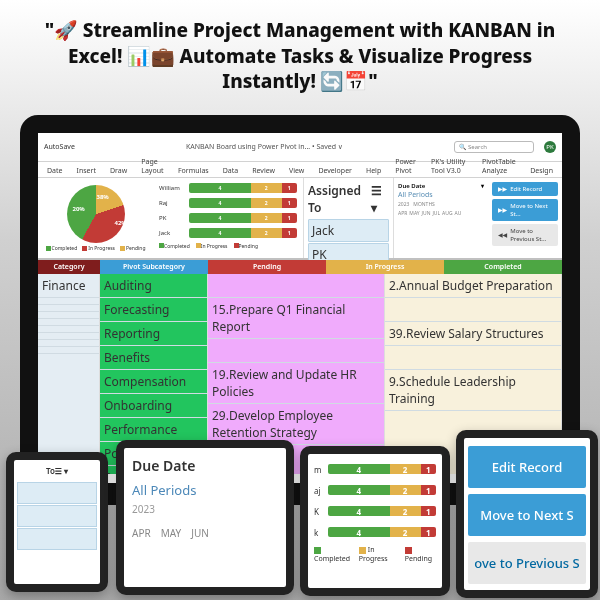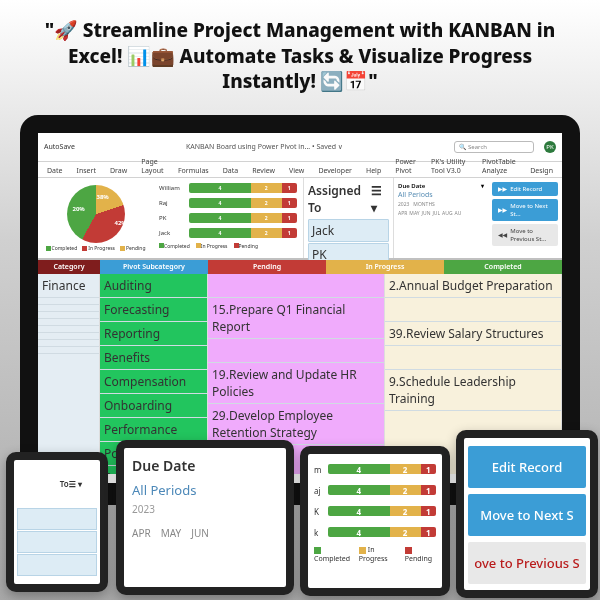--- a/index.html
+++ b/index.html
@@ -49,35 +49,35 @@
   .kc0{width:62px;background:#e4edf3}
   .kc1{width:108px;background:#22c55e}
   .kc2{flex:1;background:#f0abfc}
   .kc3{flex:1;background:#f8f1dc}
   .kc4{flex:1;background:#e3efe2}
   .kc .row{padding:3px 4px;border-bottom:1px solid #d0dbe2}
   .kc2 .row,.kc3 .row,.kc4 .row{min-height:24px;display:flex;align-items:center}
   
   .panel{position:absolute;background:#fff;border:8px solid #222;border-radius:10px;box-shadow:0 4px 12px rgba(0,0,0,.3);font-size:8px;overflow:hidden}
   .p-filter{left:6px;top:452px;width:102px;height:140px}
-  .p-filter .head{display:flex;justify-content:flex-end;padding:18px;color:#333;font-weight:600}
+  .p-filter .head{display:flex;justify-content:center;padding:5px;color:#333;font-weight:600}
   .p-filter .l1{background:#ddecf5;height:22px;margin:1px 3px;border:1px solid #b8d4e6}
   .p-date{left:116px;top:440px;width:178px;height:155px;padding:8px}
   .p-date .tt{font-size:14px;color:#333;margin-bottom:6px;font-weight:600}
   .p-date .ap{font-size:13px;color:#4c88b8;margin-bottom:3px}
   .p-date .yr{font-size:10px;color:#999}
   .p-date .mm{display:flex;gap:10px;font-size:10px;color:#888;margin-top:10px}
   .p-bars{left:300px;top:446px;width:150px;height:150px;padding:6px}
   .p-bars .brow{height:18px;margin-bottom:3px;font-size:8px}
   .p-bars .brow .n{width:14px}
   .p-bars .seg{font-size:8px}
   .p-bars .llg{display:flex;gap:6px;font-size:7px;color:#333;margin-top:4px}
   .p-btns{left:456px;top:430px;width:142px;height:168px;display:flex;flex-direction:column;gap:6px;padding:8px 4px}
   .p-btns .bb{background:#3b9dd6;color:#fff;font-size:13px;padding:12px 6px;border-radius:2px;text-align:center;font-weight:500;cursor:pointer}
-  .p-btns .bb.alt{background:#e8e8e8;color:#b91c1c}
+  .p-btns .bb.alt{background:#e8e8e8;color:#0369a1}
   .sqsw{display:inline-block;width:7px;height:7px;margin-right:2px;vertical-align:middle}
 </style>
 </head>
 <body>
 
 <div class="headline">"🚀 Streamline Project Management with KANBAN in Excel! 📊💼 Automate Tasks &amp; Visualize Progress Instantly! 🔄📅"</div>
 
 <div class="laptop-wrap">
   <div class="laptop-bezel">
 

